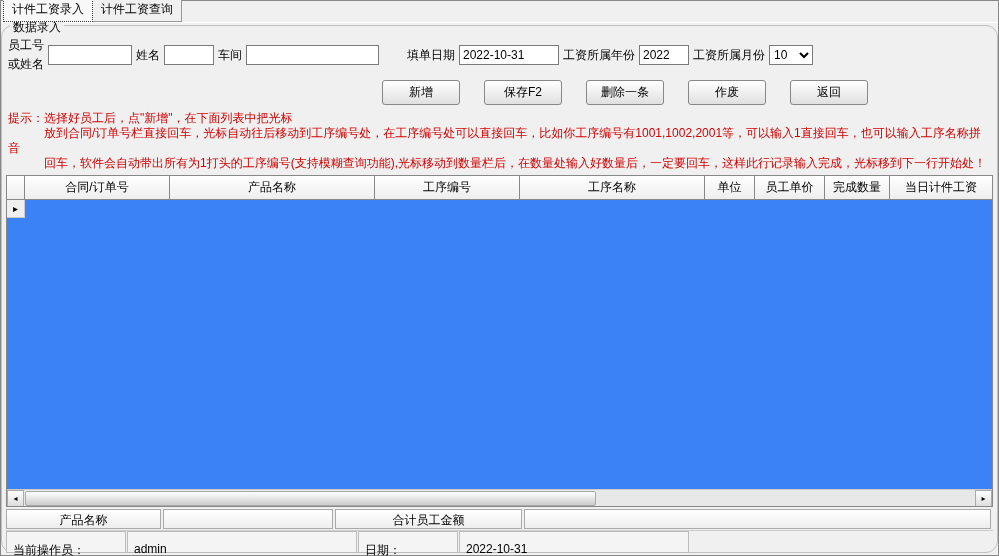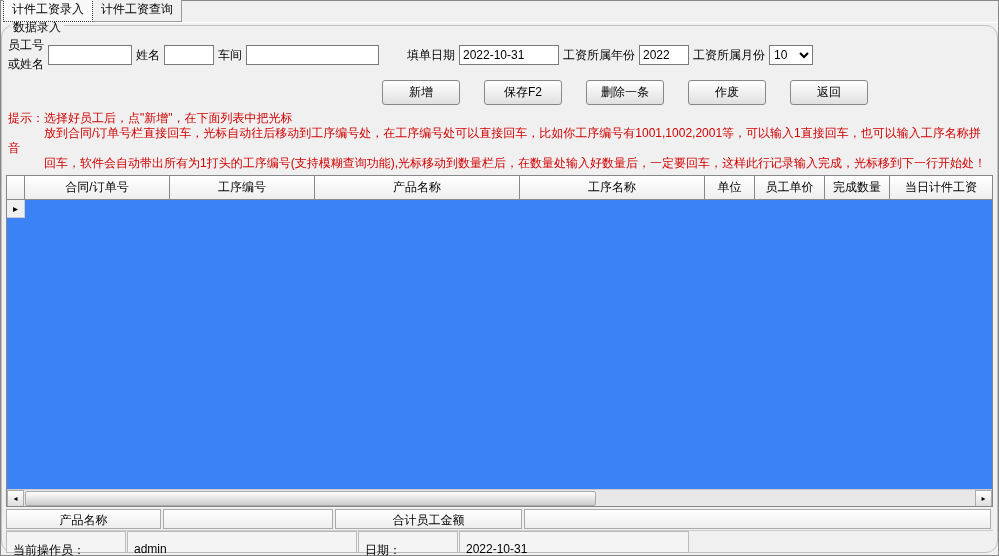--- a/index.html
+++ b/index.html
@@ -255,22 +255,22 @@
     <div class="hint">
       <span class="hint-label">提示：</span><span>选择好员工后，点"新增"，在下面列表中把光标</span><br>
       <span style="visibility:hidden">提示：</span><span>放到合同/订单号栏直接回车，光标自动往后移动到工序编号处，在工序编号处可以直接回车，比如你工序编号有1001,1002,2001等，可以输入1直接回车，也可以输入工序名称拼音</span><br>
       <span style="visibility:hidden">提示：</span><span>回车，软件会自动带出所有为1打头的工序编号(支持模糊查询功能),光标移动到数量栏后，在数量处输入好数量后，一定要回车，这样此行记录输入完成，光标移到下一行开始处！</span>
     </div>
 
     <div class="grid-wrap">
       <div class="grid-header">
         <div class="grid-header-cell" style="width:18px"></div>
         <div class="grid-header-cell" style="width:145px">合同/订单号</div>
+        <div class="grid-header-cell" style="width:205px">产品名称</div>
         <div class="grid-header-cell" style="width:145px">工序编号</div>
-        <div class="grid-header-cell" style="width:205px">产品名称</div>
         <div class="grid-header-cell" style="width:185px">工序名称</div>
         <div class="grid-header-cell" style="width:50px">单位</div>
         <div class="grid-header-cell" style="width:70px">员工单价</div>
         <div class="grid-header-cell" style="width:65px">完成数量</div>
         <div class="grid-header-cell" style="flex:1;border-right:none">当日计件工资</div>
       </div>
       <div class="grid-body">
         <div class="row-marker">▸</div>
       </div>
       <div class="hscroll">

